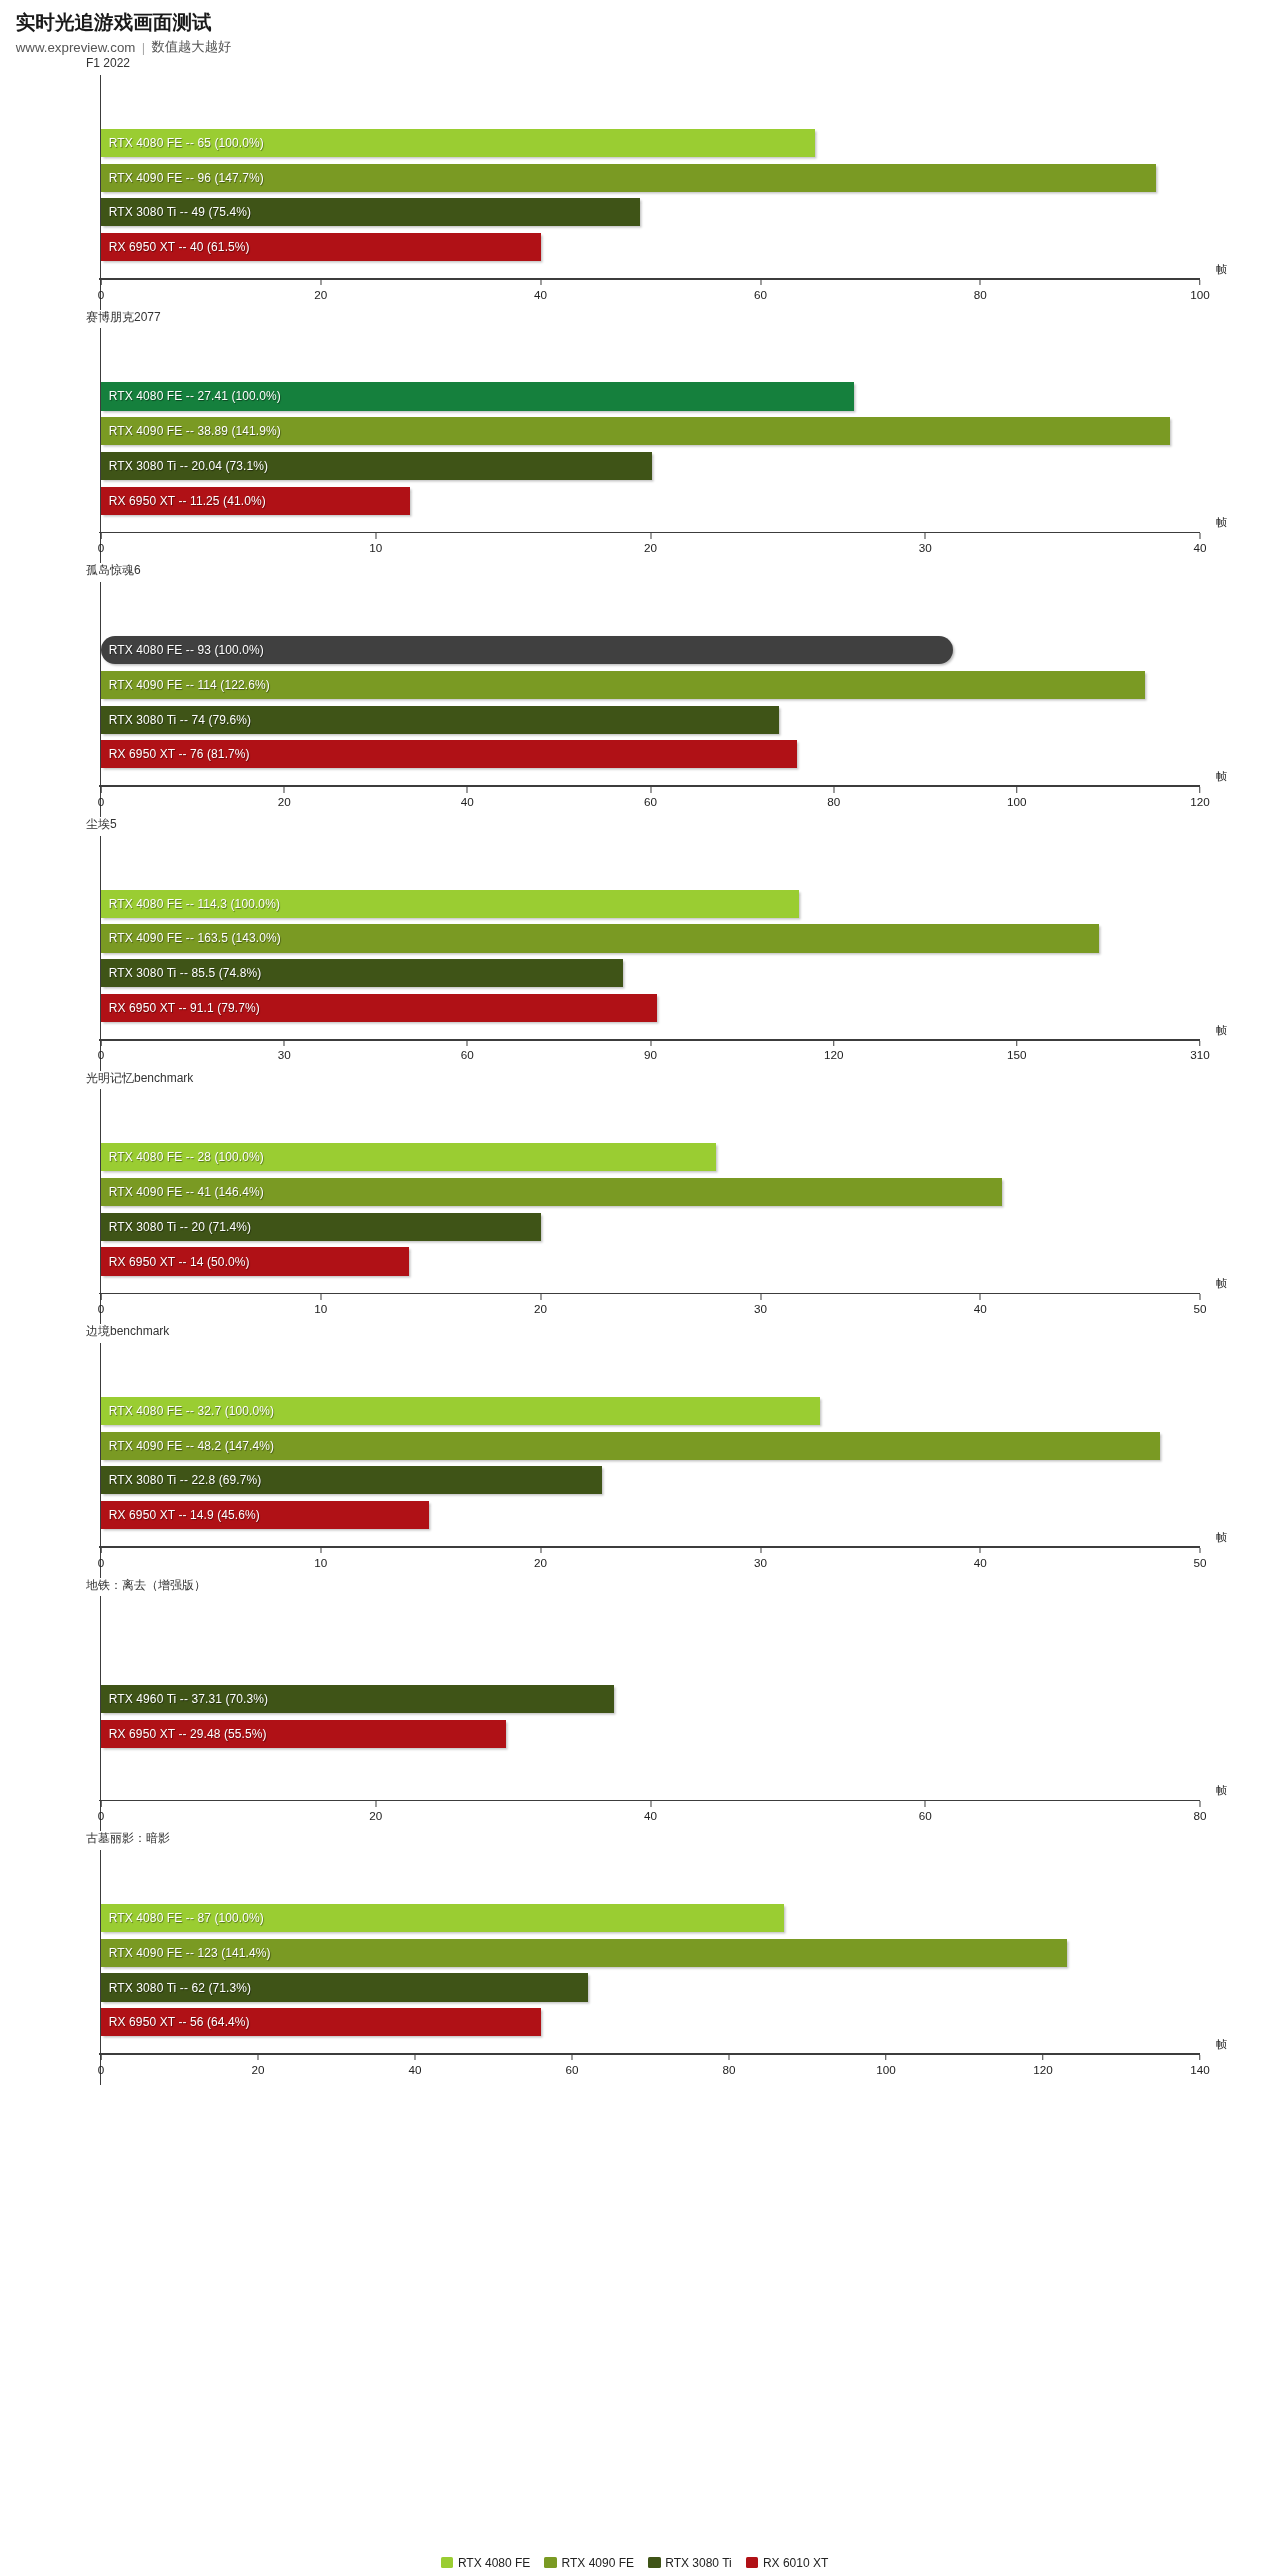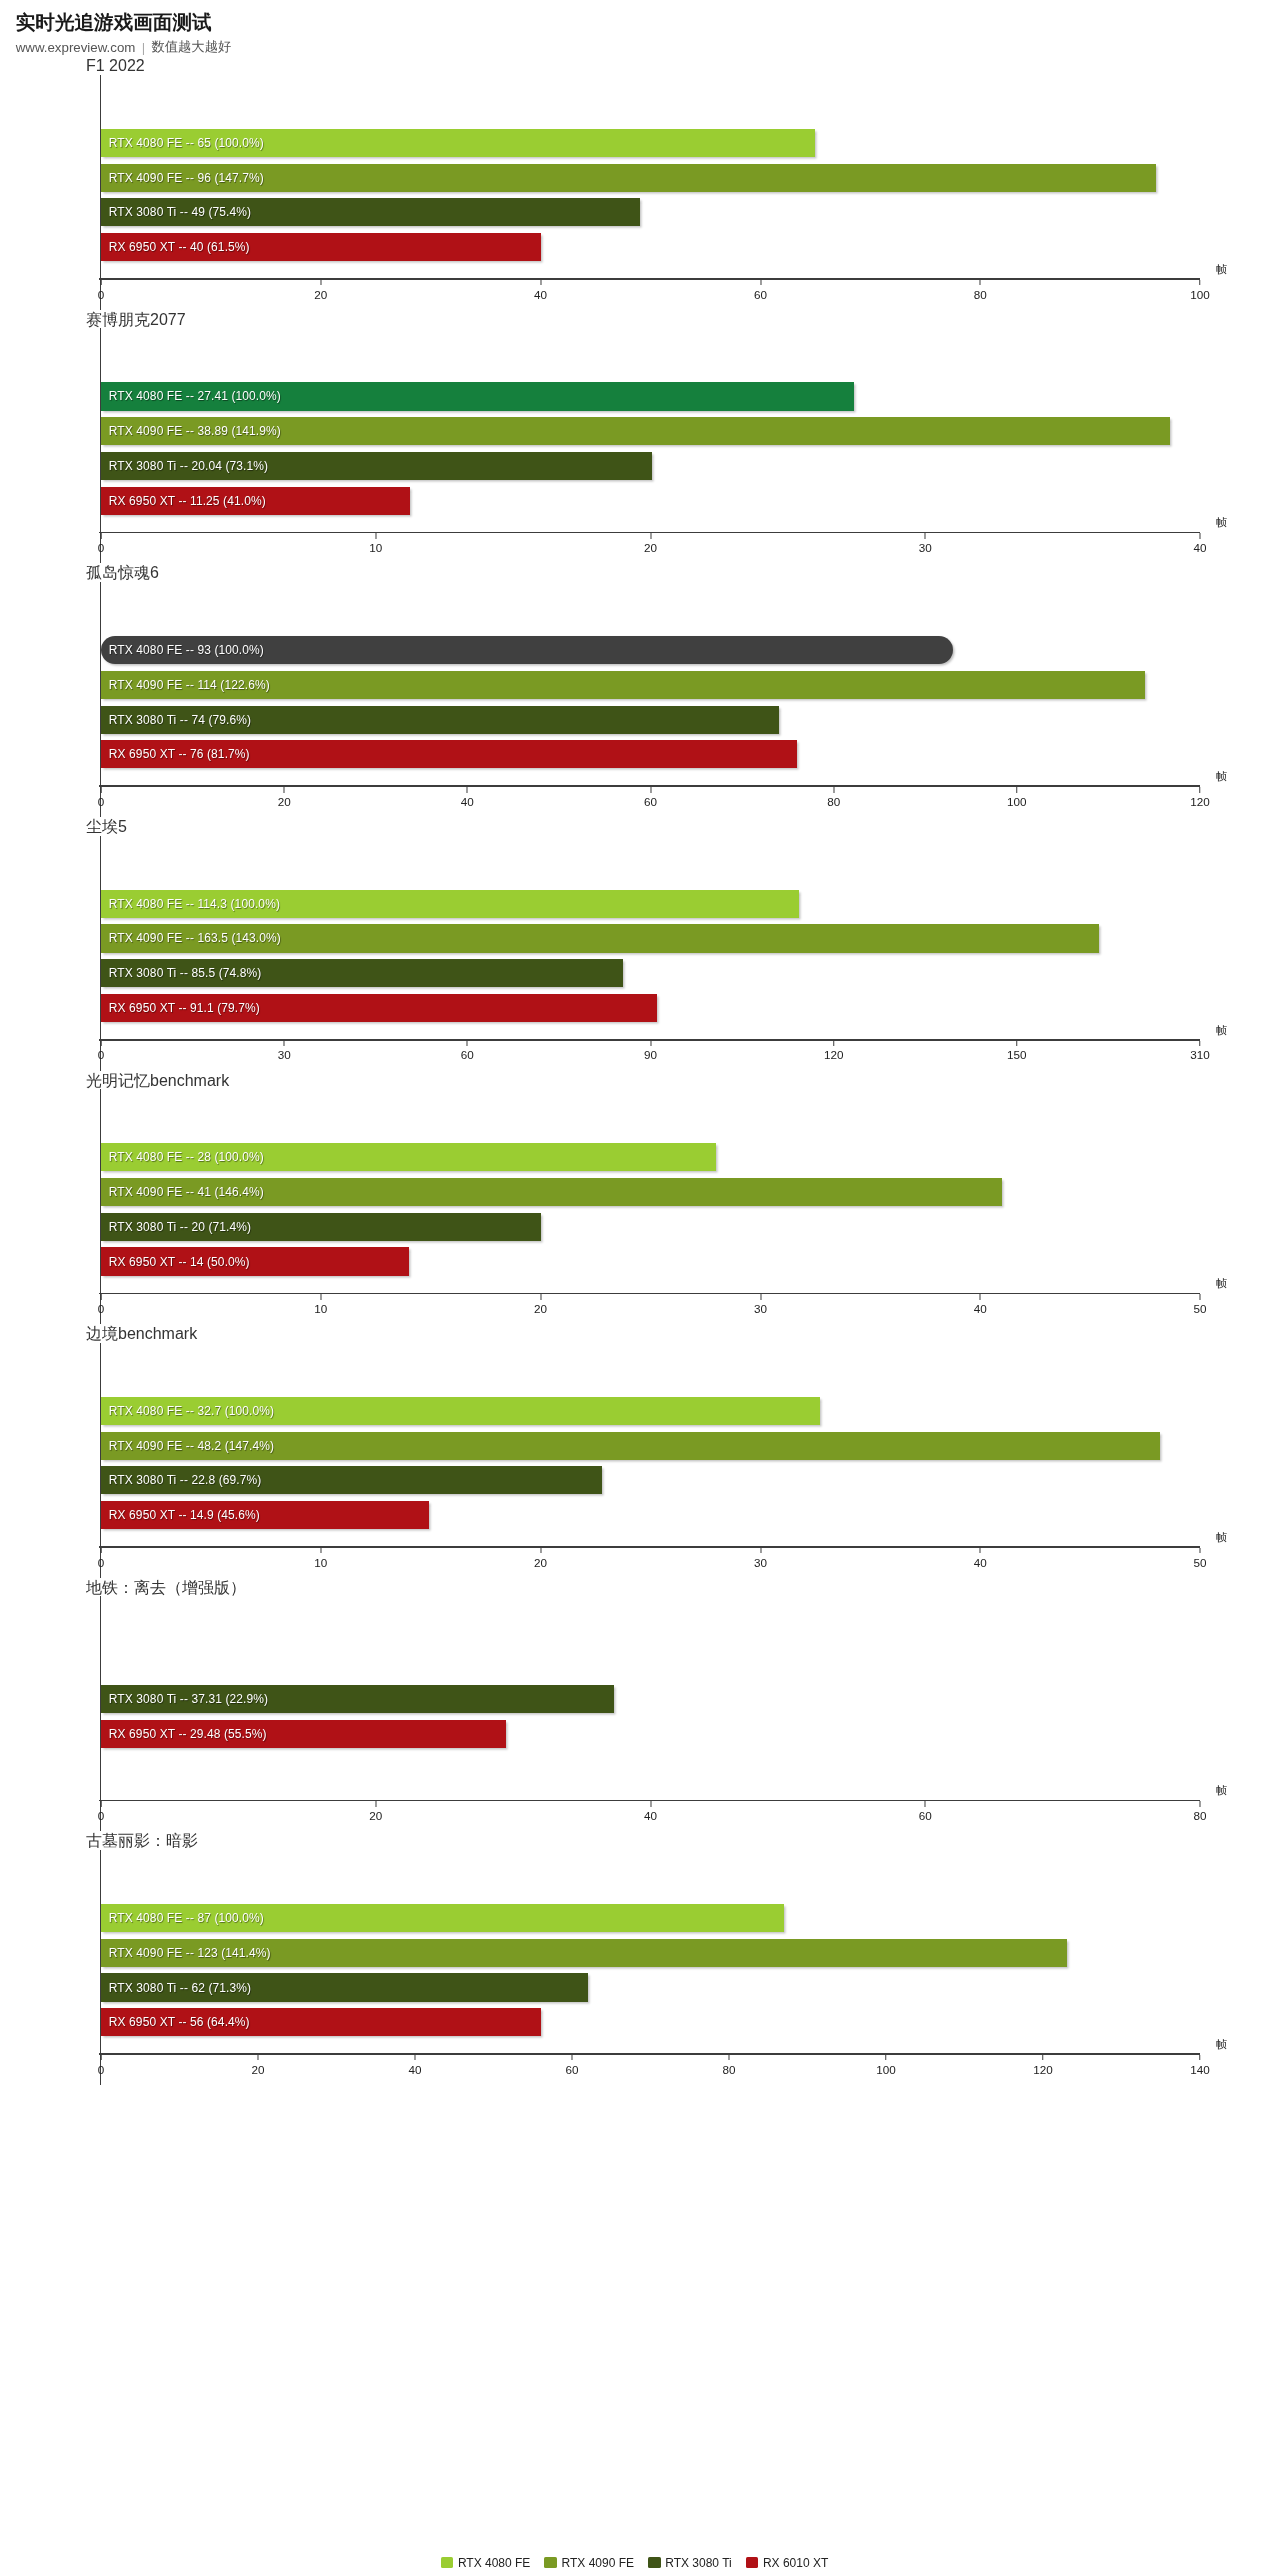--- a/index.html
+++ b/index.html
@@ -37,21 +37,21 @@
   }
   #header .sub-sep { color: #aaa; }
 
   
   .chart-block {
     position: relative;
     margin: 0;
     padding: 0;
   }
   .chart-title {
-    font-size: 16px;
+    font-size: 12px;
     color: #333;
     margin-left: 86px;
     margin-bottom: 1.6px;
     line-height: 1.2;
     height: 17px;
   }
   .plot {
     position: relative;
     margin-left: 100px;
     margin-right: 69px;
@@ -500,21 +500,21 @@
       <div class="chart-title">地铁：离去（增强版）</div>
       <div class="plot">
         <div class="bars">
           <div class="bar-row">
             <div class="bar" style="width: 95.6375%; background: rgb(122, 154, 35); margin-top: 40px;">
               <span class="bar-label">RTX 4090 FE  --  76.51 (144.1%)</span>
             </div>
           </div>
           <div class="bar-row">
             <div class="bar" style="width: 46.6375%; background: rgb(63, 84, 23);">
-              <span class="bar-label">RTX 3080 Ti  --  37.31 (22.9%)</span>
+              <span class="bar-label">RTX 4960 Ti  --  37.31 (70.3%)</span>
             </div>
           </div>
           <div class="bar-row">
             <div class="bar" style="width: 36.85%; background: rgb(176, 17, 22);">
               <span class="bar-label">RX 6950 XT  --  29.48 (55.5%)</span>
             </div>
           </div>
         </div>
         <div class="axis-line"></div>
         <div class="ticks">

